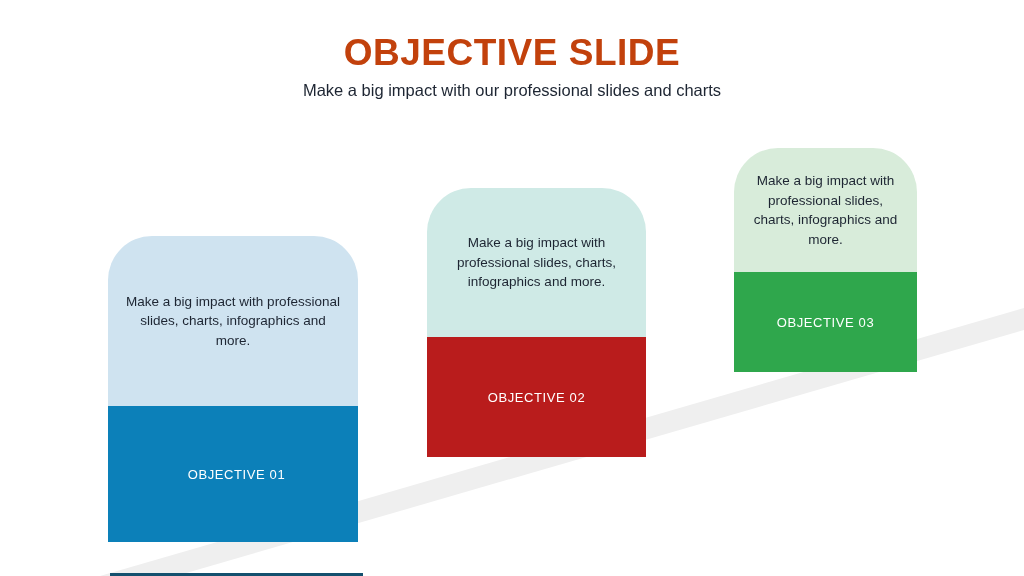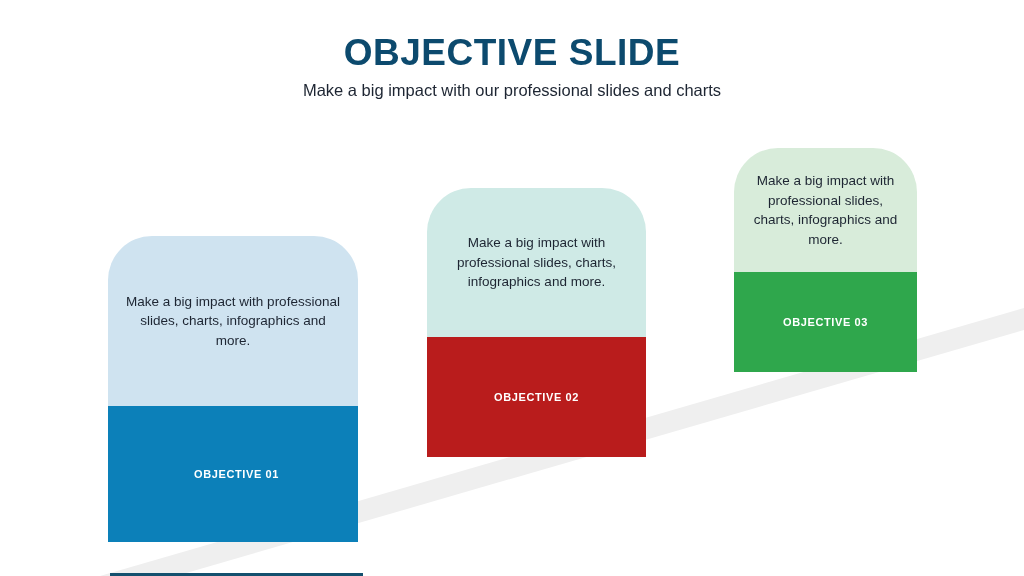--- a/index.html
+++ b/index.html
@@ -12,21 +12,21 @@
     overflow: hidden;
     font-family: "Liberation Sans", sans-serif;
   }
   .bg-svg { position: absolute; left: 0; top: 0; width: 1024px; height: 576px; }
 
   .header { position: absolute; top: 34px; left: 0; width: 1024px; text-align: center; }
   .title {
     font-size: 37px;
     font-weight: 800;
     letter-spacing: 0.5px;
-    color: #0c4a6e;
+    color: #c2410c;
     line-height: 1.0;
   }
   .subtitle {
     margin-top: 10px;
     font-size: 16.5px;
     color: #1d2532;
     line-height: 1.1;
   }
 
   .card {
@@ -49,22 +49,22 @@
     text-align: center;
   }
   .card-bottom {
     flex: 1;
     display: flex;
     align-items: center;
     justify-content: center;
   }
   .card-label {
     color: #ffffff;
-    font-size: 11px;
-    font-weight: 700;
+    font-size: 13px;
+    font-weight: 400;
     letter-spacing: 0.6px;
   }
 
   .card-1 { left: 108px; top: 236px; width: 250px; height: 306px; }
   .card-1 .card-top { height: 170px; }
   .card-1 .card-desc { max-width: 214px; }
 
   .card-2 { left: 427px; top: 188px; width: 219px; height: 269px; }
   .card-2 .card-top { height: 149px; }
   .card-2 .card-desc { max-width: 204px; }

